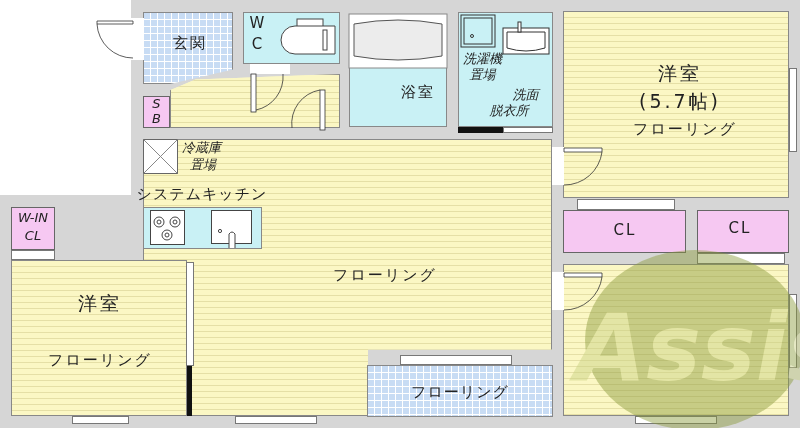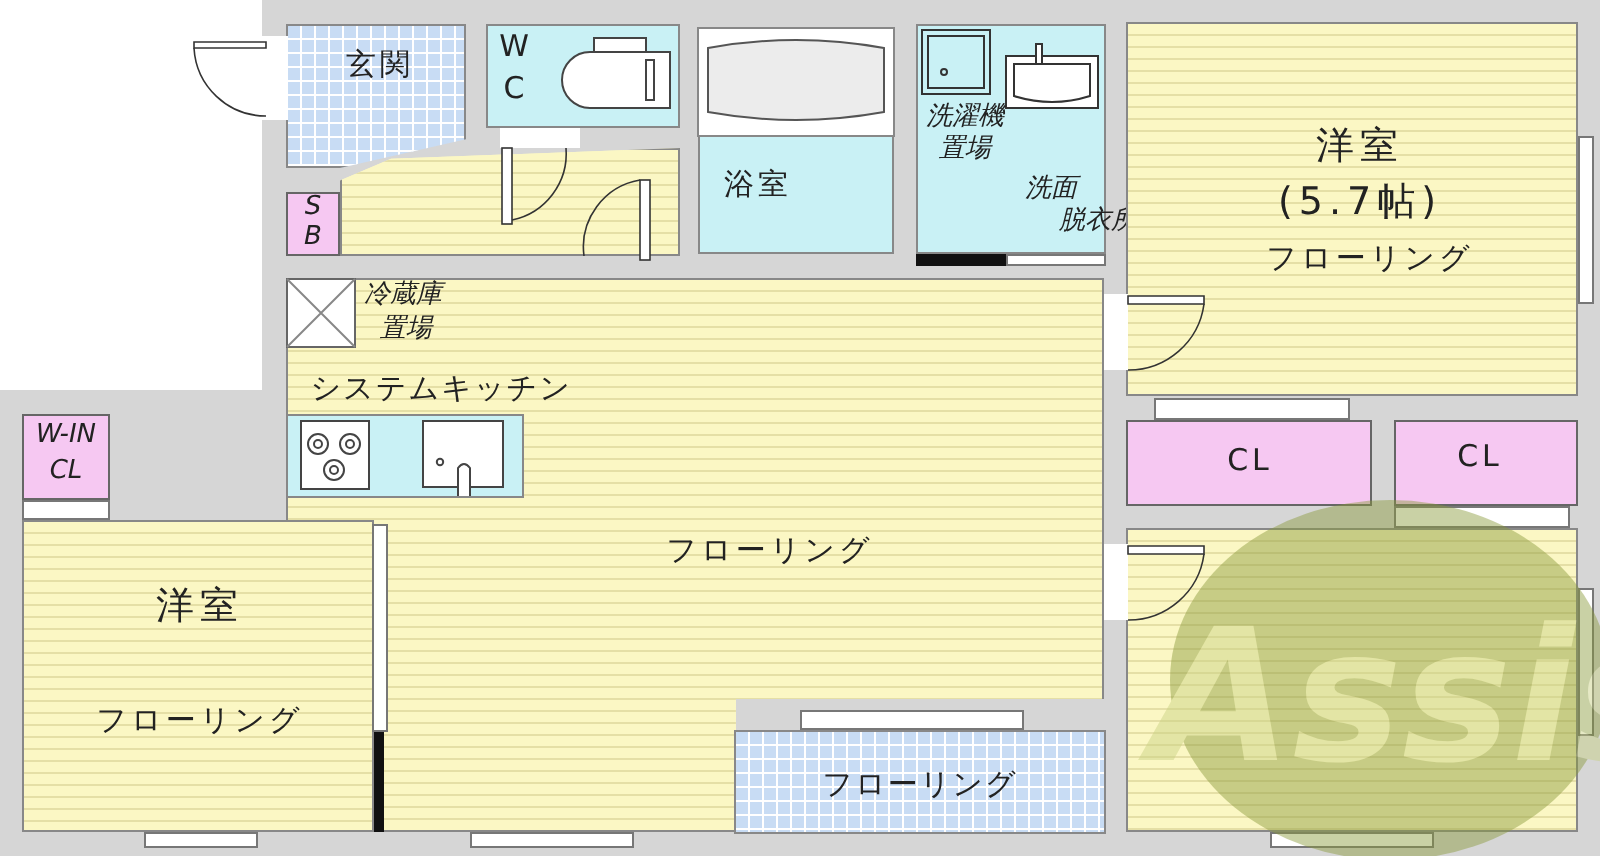--- a/index.html
+++ b/index.html
@@ -20,21 +20,21 @@
 </style>
 </head>
 <body>
 
 <div id="plan">
 
   <div class="abs wall" style="left:131px;top:0;width:669px;height:428px;"></div>
   <div class="abs wall" style="left:0;top:195px;width:200px;height:233px;"></div>
 
   <div class="abs tile" style="left:143px;top:12px;width:90px;height:72px;clip-path:polygon(0 0,100% 0,100% 80%,30% 100%,0 100%);"></div>
-  <div class="lbl mid" style="left:160px;top:24px;width:60px;">玄関</div>
+  <div class="lbl mid" style="left:160px;top:35px;width:60px;">玄関</div>
 
   <div class="abs door" style="left:128px;top:18px;width:16px;height:42px;"></div>
   <svg style="left:95px;top:20px;" width="50" height="40">
       <path d="M2 1 H38 V4 H2 Z" fill="#fff" stroke="#333" stroke-width="0.8"></path>
       <path d="M2 4 A 36 36 0 0 0 38 38" fill="none" stroke="#333" stroke-width="0.8"></path>
     </svg>
 
   <div class="abs wet" style="left:243px;top:12px;width:97px;height:52px;"></div>
   <div class="lbl mid" style="left:247px;top:15px;width:22px;">W</div>
   <div class="lbl mid" style="left:247px;top:36px;width:22px;">C</div>
@@ -57,37 +57,37 @@
 
   <div class="abs pink" style="left:143px;top:96px;width:27px;height:32px;"></div>
   <div class="lbl sm" style="left:143px;top:97px;width:27px;">S</div>
   <div class="lbl sm" style="left:143px;top:112px;width:27px;">B</div>
 
   <div class="abs wet" style="left:349px;top:14px;width:98px;height:113px;"></div>
   <svg style="left:349px;top:14px;" width="98" height="55">
       <rect x="0" y="0" width="98" height="54" fill="#fff" stroke="#888"></rect>
       <path d="M5 10 Q49 2 93 10 V42 Q49 50 5 42 Z" fill="#ececec" stroke="#555"></path>
     </svg>
-  <div class="lbl mid" style="left:349px;top:84px;width:60px;">浴室</div>
+  <div class="lbl mid" style="left:388px;top:84px;width:60px;">浴室</div>
 
   <div class="abs wet" style="left:458px;top:12px;width:95px;height:115px;"></div>
   <svg style="left:460px;top:14px;" width="40" height="36">
       <rect x="1" y="1" width="34" height="32" fill="#c9f1f5" stroke="#333"></rect>
       <rect x="4" y="4" width="28" height="26" fill="none" stroke="#333"></rect>
       <circle cx="12" cy="22" r="1.5" fill="none" stroke="#333"></circle>
     </svg>
   <svg style="left:502px;top:20px;" width="50" height="35">
       <rect x="1" y="8" width="46" height="26" fill="#fff" stroke="#333"></rect>
       <path d="M5 12 H43 V28 Q24 34 5 28 Z" fill="#fff" stroke="#333"></path>
       <rect x="16" y="2" width="3" height="10" fill="#fff" stroke="#333"></rect>
     </svg>
   <div class="lbl sm" style="left:460px;top:52px;width:45px;">洗濯機</div>
   <div class="lbl sm" style="left:460px;top:68px;width:45px;">置場</div>
   <div class="lbl sm" style="left:503px;top:88px;width:45px;">洗面</div>
-  <div class="lbl sm" style="left:524px;top:104px;width:50px;">脱衣所</div>
+  <div class="lbl sm" style="left:484px;top:104px;width:50px;">脱衣所</div>
   <div class="abs" style="left:458px;top:127px;width:45px;height:6px;background:#111;"></div>
   <div class="abs window" style="left:503px;top:127px;width:50px;height:6px;"></div>
 
   <div class="abs floor" style="left:563px;top:11px;width:226px;height:187px;"></div>
   <div class="abs window" style="left:789px;top:68px;width:8px;height:84px;"></div>
   <div class="lbl big" style="left:620px;top:63px;width:120px;">洋室</div>
   <div class="lbl big" style="left:610px;top:91px;width:140px;text-align:center;">(5.7帖)</div>
   <div class="lbl mid" style="left:610px;top:121px;width:150px;">フローリング</div>
   <svg style="left:552px;top:145px;" width="50" height="45">
       <rect x="0" y="2" width="12" height="38" fill="#fff"></rect>
@@ -115,21 +115,21 @@
   <div class="lbl mid" style="left:310px;top:267px;width:150px;">フローリング</div>
   <div class="abs window" style="left:235px;top:416px;width:82px;height:8px;"></div>
 
   <svg style="left:143px;top:139px;" width="36" height="36">
       <rect x="0.5" y="0.5" width="34" height="34" fill="#fff" stroke="#666"></rect>
       <path d="M0.5 0.5 L34.5 34.5 M34.5 0.5 L0.5 34.5" stroke="#888"></path>
     </svg>
   <div class="lbl sm" style="left:179px;top:141px;width:45px;">冷蔵庫</div>
   <div class="lbl sm" style="left:183px;top:158px;width:40px;">置場</div>
 
-  <div class="lbl mid" style="left:146px;top:186px;width:140px;text-align:right;letter-spacing:1px;">システムキッチン</div>
+  <div class="lbl mid" style="left:132px;top:186px;width:140px;text-align:center;letter-spacing:1px;">システムキッチン</div>
   <div class="abs wet" style="left:143px;top:207px;width:119px;height:42px;"></div>
   <svg style="left:150px;top:210px;" width="36" height="36">
       <rect x="0.5" y="0.5" width="34" height="34" fill="#fff" stroke="#444"></rect>
       <g fill="none" stroke="#444">
         <circle cx="9" cy="12" r="5"></circle>
         <circle cx="9" cy="12" r="2"></circle>
         <circle cx="25" cy="12" r="5"></circle>
         <circle cx="25" cy="12" r="2"></circle>
         <circle cx="17" cy="25" r="5"></circle>
         <circle cx="17" cy="25" r="2"></circle>

